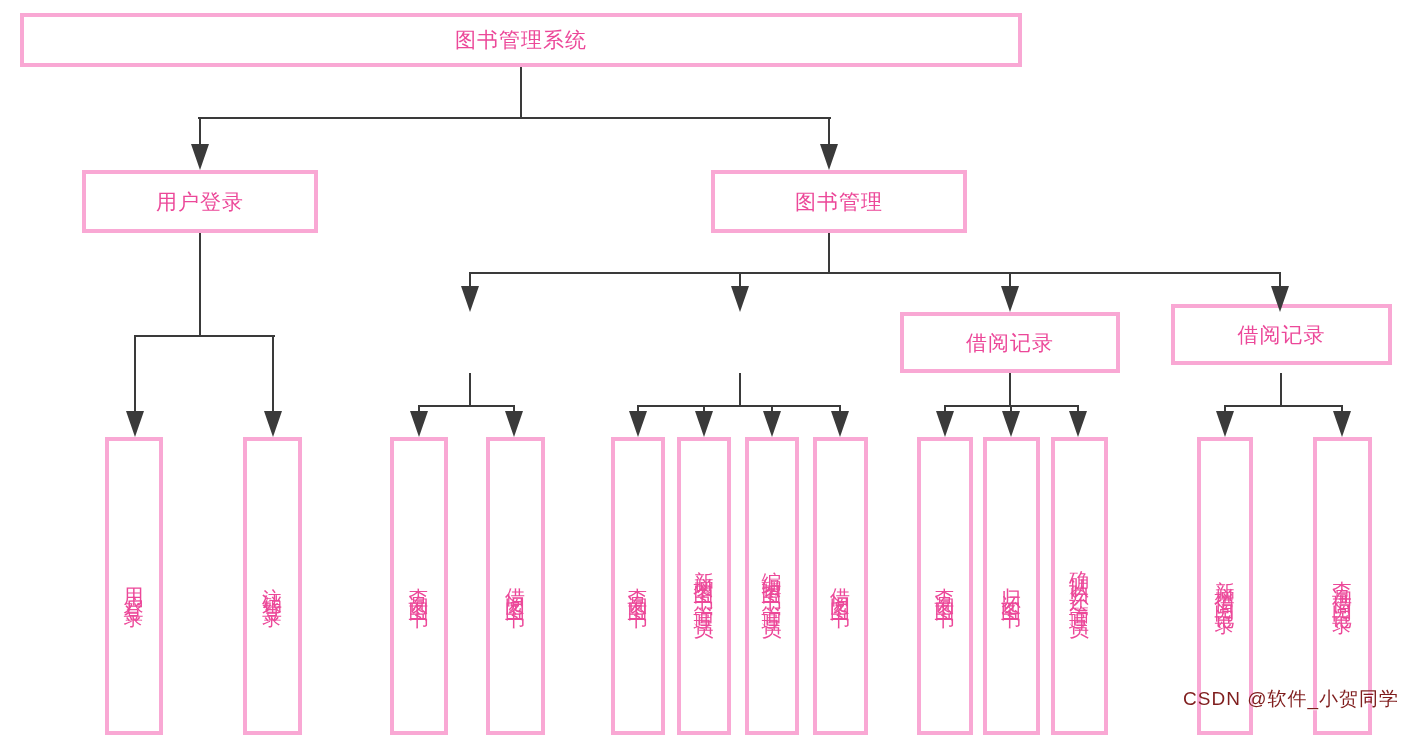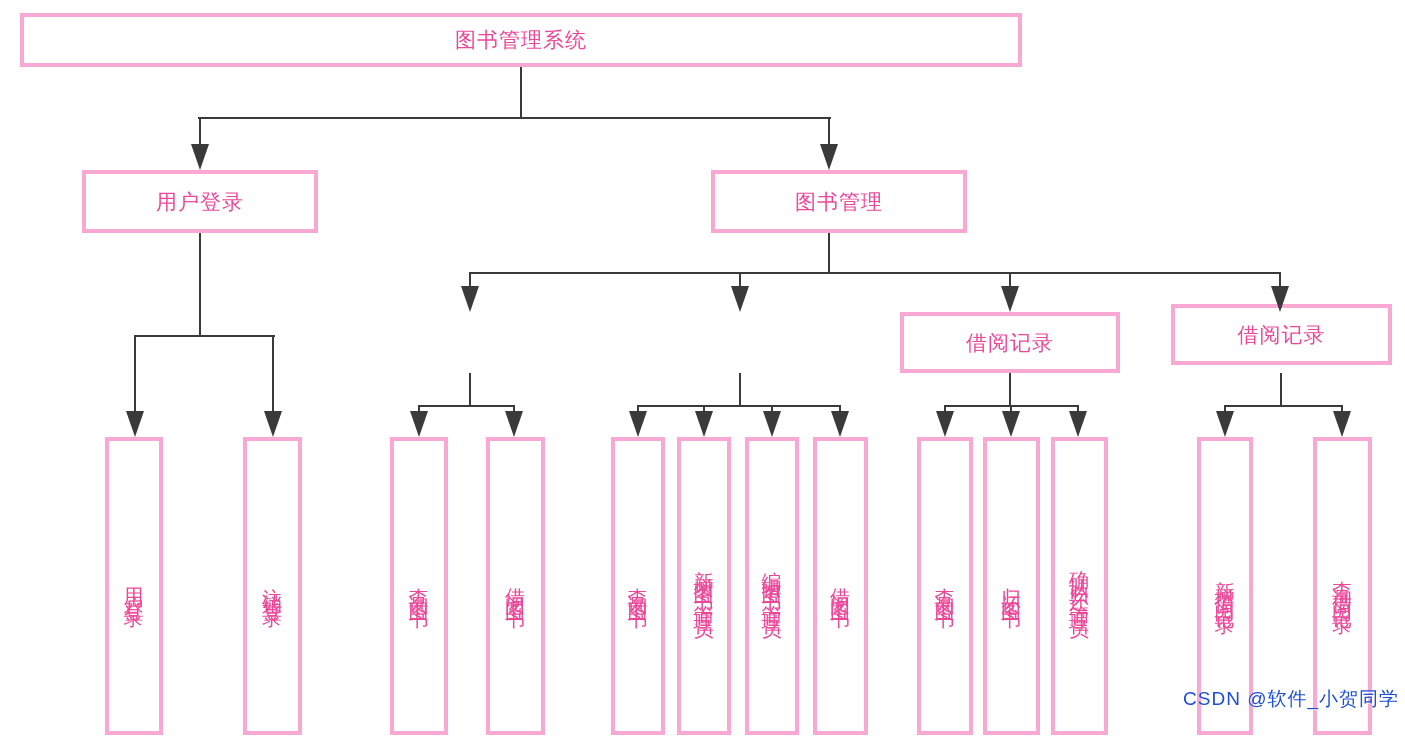--- a/index.html
+++ b/index.html
@@ -41,21 +41,21 @@
     width:0;height:0;
     border-left:9px solid transparent;
     border-right:9px solid transparent;
     border-top:26px solid #3a3a3a;
   }
   .watermark{
     position:absolute;
     top:686px;
     right:6px;
     font-size:19px;
-    color:#1d4ed8;
+    color:#7f1d1d;
     text-shadow:1px 1px 0 rgba(255,255,255,0.9);
     letter-spacing:1px;
     z-index:5;
     white-space:nowrap;
   }
 </style>
 </head>
 <body>
 
 <div id="stage">

